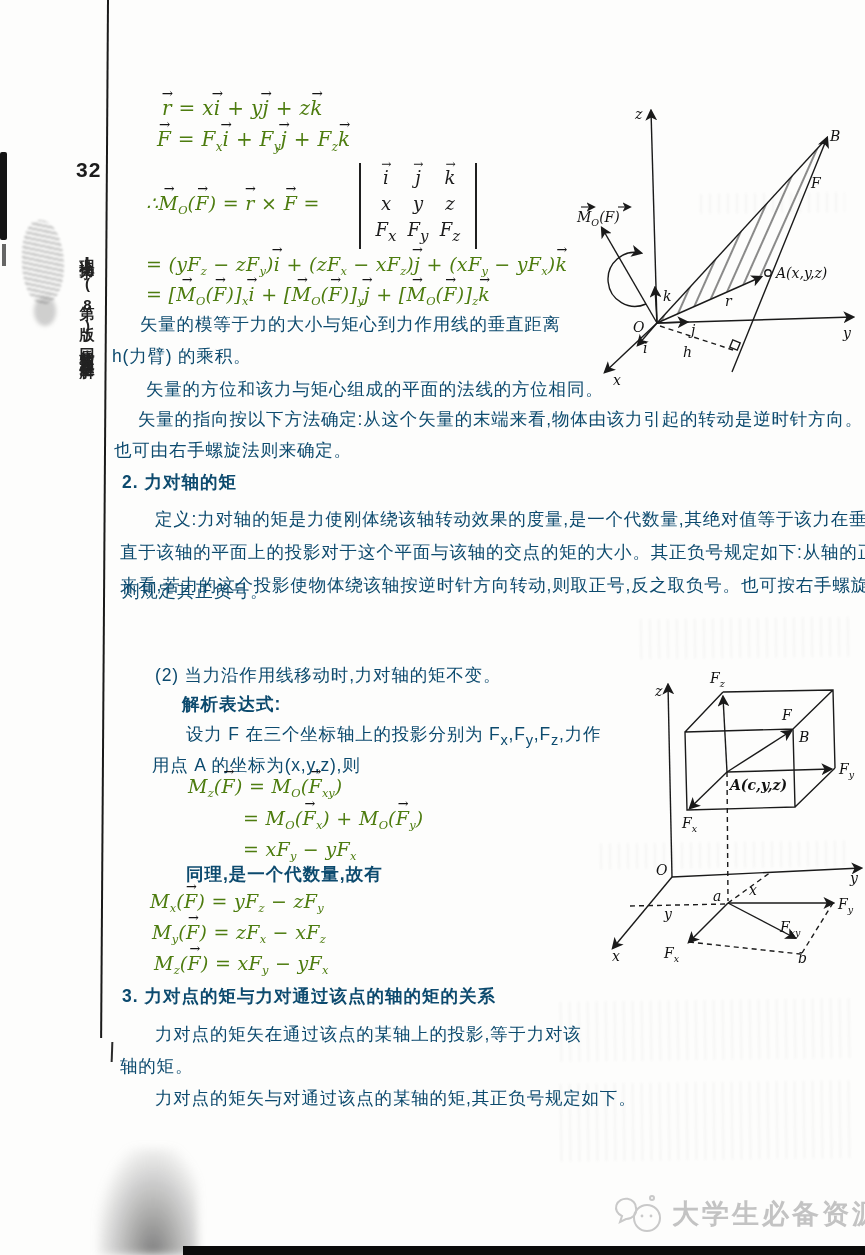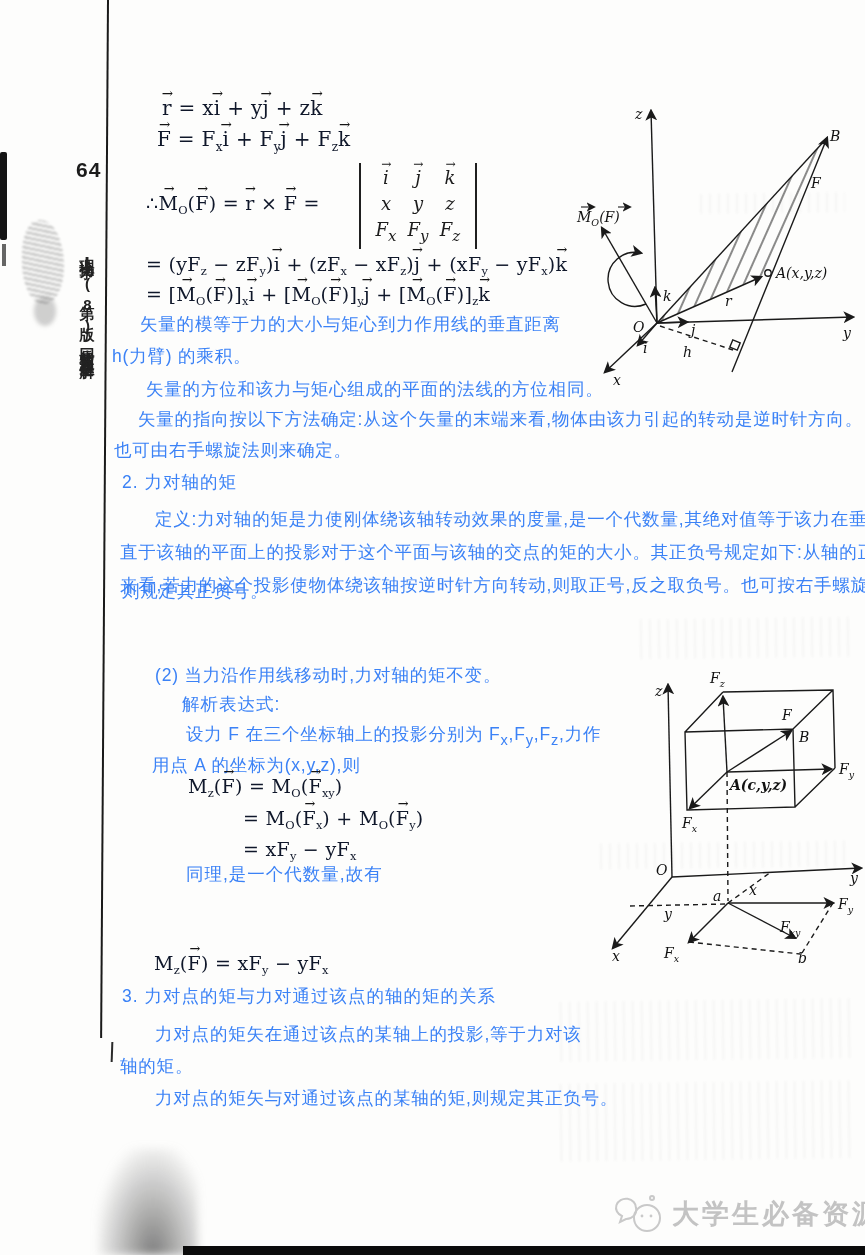--- a/index.html
+++ b/index.html
@@ -1,24 +1,24 @@
 <!DOCTYPE html>
 <html><head>
 <meta charset="utf-8">
 <style>
   html,body{margin:0;padding:0}
   body{width:865px;height:1255px;position:relative;background:#ffffff;overflow:hidden;
        font-family:"Liberation Sans","DejaVu Sans",sans-serif;color:#1c1c1c}
   .page{position:absolute;inset:0;background:#fdfdfc}
   
-  .t{position:absolute;white-space:nowrap;font-size:17.5px;letter-spacing:.8px;color:#3b82f6;font-weight:500}
-  .head{font-weight:400;letter-spacing:1px}
+  .t{position:absolute;white-space:nowrap;font-size:17.5px;letter-spacing:.8px;color:#0c4a6e;font-weight:500}
+  .head{font-weight:700;letter-spacing:1px}
   
   .math{position:absolute;white-space:nowrap;font-family:"DejaVu Serif","Liberation Serif",serif;
-        font-size:19px;color:#0f172a;letter-spacing:.3px}
+        font-style:italic;font-size:19px;color:#4d7c0f;letter-spacing:.3px}
   .math sub{font-size:.6em;vertical-align:-.38em;letter-spacing:0}
   .vec{position:relative;display:inline-block}
   .vec::before{content:"→";position:absolute;left:55%;transform:translateX(-50%);top:-.82em;
                font-size:.68em;font-style:normal;letter-spacing:0;color:#141414}
   
   .det{position:absolute;display:flex;align-items:stretch}
   .det .bar{width:2px;background:#1f1f1f;margin:0 7px}
   .det .cells{display:grid;grid-template-columns:repeat(3,32px);align-content:space-between;
               justify-items:center;font-family:"DejaVu Serif","Liberation Serif",serif;
               font-style:italic;font-size:18px;padding:4px 2px}
@@ -64,21 +64,21 @@
   <div class="blotch2"></div>
   <div class="bshade"></div>
   <div class="bband"></div>
 
   <div class="sm" style="left:700px;top:193px;width:145px;height:20px"></div>
   <div class="sm" style="left:640px;top:618px;width:210px;height:40px"></div>
   <div class="sm" style="left:600px;top:842px;width:250px;height:26px"></div>
   <div class="sm" style="left:560px;top:1000px;width:290px;height:60px"></div>
   <div class="sm" style="left:560px;top:1082px;width:290px;height:78px"></div>
 
-  <div class="pagenum">64</div>
+  <div class="pagenum">32</div>
   <div class="spine">理论力学Ⅰ(第8版)同步辅导及习题全解</div>
 
   <div class="math" style="left:162px;top:96px;font-size:20px"><span class="vec">r</span> = x<span class="vec">i</span> + y<span class="vec">j</span> + z<span class="vec">k</span></div>
   <div class="math" style="left:157px;top:127px;font-size:20px"><span class="vec">F</span> = F<sub>x</sub><span class="vec">i</span> + F<sub>y</sub><span class="vec">j</span> + F<sub>z</sub><span class="vec">k</span></div>
   <div class="math" style="left:146px;top:192px">∴<span class="vec">M</span><sub>O</sub>(<span class="vec">F</span>) = <span class="vec">r</span> × <span class="vec">F</span> =</div>
 
   <div class="det" style="left:352px;top:163px;height:86px">
     <div class="bar"></div>
     <div class="cells">
       <div><span class="vec">i</span></div>
@@ -112,26 +112,28 @@
   <div class="t head" style="left:182px;top:692px">解析表达式:</div>
   <div class="t" style="left:186px;top:722px">设力 F 在三个坐标轴上的投影分别为 F<sub>x</sub>,F<sub>y</sub>,F<sub>z</sub>,力作</div>
   <div class="t" style="left:152px;top:753px">用点 A 的坐标为(x,y,z),则</div>
 
   <div class="math" style="left:188px;top:775px">M<sub>z</sub>(<span class="vec">F</span>) = M<sub>O</sub>(<span class="vec">F</span><sub>xy</sub>)</div>
   <div class="math" style="left:243px;top:807px">= M<sub>O</sub>(<span class="vec">F</span><sub>x</sub>) + M<sub>O</sub>(<span class="vec">F</span><sub>y</sub>)</div>
   <div class="math" style="left:243px;top:838px">= xF<sub>y</sub> − yF<sub>x</sub></div>
 
   <div class="t head" style="left:186px;top:862px">同理,是一个代数量,故有</div>
 
+  <div class="math" style="left:150px;top:890px">M<sub>x</sub>(<span class="vec">F</span>) = yF<sub>z</sub> − zF<sub>y</sub></div>
+  <div class="math" style="left:152px;top:921px">M<sub>y</sub>(<span class="vec">F</span>) = zF<sub>x</sub> − xF<sub>z</sub></div>
   <div class="math" style="left:154px;top:952px">M<sub>z</sub>(<span class="vec">F</span>) = xF<sub>y</sub> − yF<sub>x</sub></div>
 
   <div class="t head" style="left:122px;top:984px">3. 力对点的矩与力对通过该点的轴的矩的关系</div>
   <div class="t" style="left:155px;top:1022px">力对点的矩矢在通过该点的某轴上的投影,等于力对该</div>
   <div class="t" style="left:120px;top:1054px">轴的矩。</div>
-  <div class="t" style="left:155px;top:1086px">力对点的矩矢与对通过该点的某轴的矩,则规定其正负号。</div>
+  <div class="t" style="left:155px;top:1086px">力对点的矩矢与对通过该点的某轴的矩,其正负号规定如下。</div>
 
   <svg class="fig" style="left:575px;top:95px" width="290" height="305" viewBox="0 0 290 305">
     <defs>
       <marker id="ah1" viewBox="0 0 10 10" refX="8" refY="5" markerWidth="8.5" markerHeight="8.5" orient="auto-start-reverse">
         <path d="M0,0 L10,5 L0,10 L2.6,5 z" fill="#1a1a1a"></path>
       </marker>
       <pattern id="hp1" width="12" height="12" patternUnits="userSpaceOnUse" patternTransform="rotate(24)">
         <line x1="3" y1="0" x2="3" y2="12" stroke="#2b2b2b" stroke-width="1.1"></line>
       </pattern>
     </defs>

